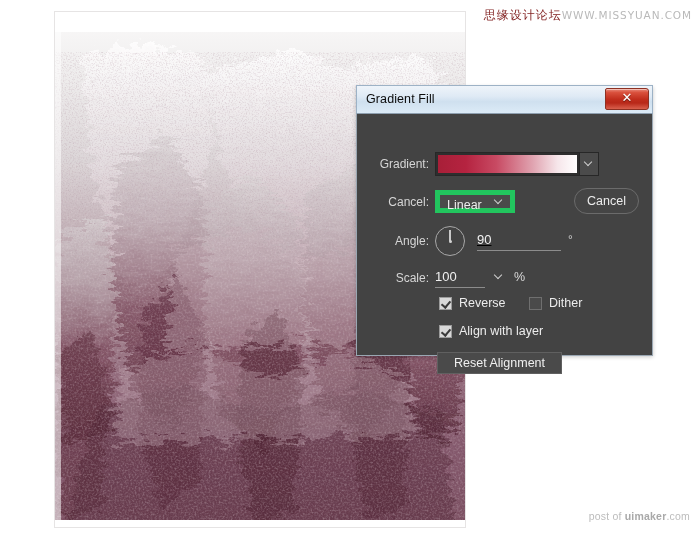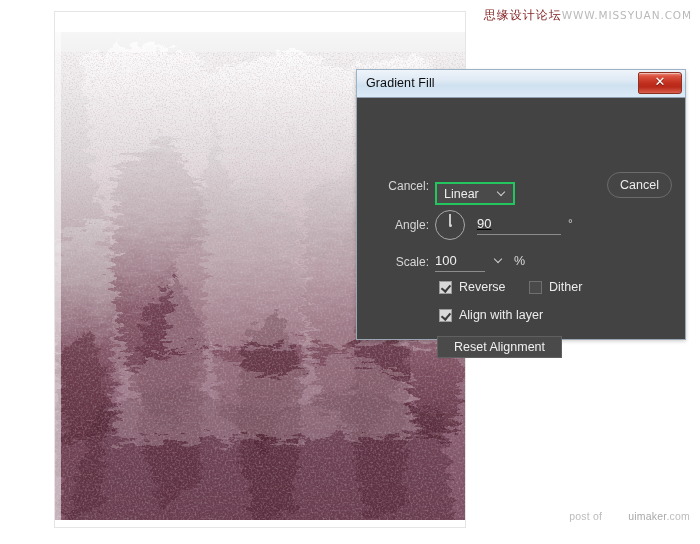--- a/index.html
+++ b/index.html
@@ -44,28 +44,28 @@
   #watermark-top .url { font-size: 10.5px; letter-spacing: 0.9px; margin-left: 0; text-align: right; }
   #watermark-bottom {
     position: absolute;
     right: 10px;
     bottom: 22px;
     font-size: 10.5px;
     color: #bcbcbc;
     letter-spacing: .2px;
     white-space: nowrap;
   }
-  #watermark-bottom b { color: #a9a9a9; font-weight: normal; margin-left: 23px; }
+  #watermark-bottom b { color: #a9a9a9; font-weight: bold; }
 
   
   #gradient-fill-dialog {
     position: absolute;
     left: 356px;
-    top: 70px;
-    width: 330px;
+    top: 86px;
+    width: 297px;
     height: 270px;
     box-sizing: border-box;
     border: 1px solid #9aa7b3;
     border-top: none;
     background: #15803d;
     box-shadow: 0 1px 4px rgba(0,0,0,.22);
   }
   #dialog-titlebar {
     position: relative;
     height: 29px;
@@ -179,25 +179,24 @@
   }
 
   
   #row-style { top: 76px; }
   #style-select {
     position: absolute;
     left: 78px;
     top: 0;
     width: 80px;
     height: 23px;
-    border: 2px solid #22c55e;
+    border: 5px solid #22c55e;
     box-sizing: border-box;
     background: #4a4a4a;
     cursor: pointer;
-    margin-top: 8px;
   }
   #style-select .val {
     position: absolute;
     left: 7px; top: 0;
     line-height: 21px;
     font-size: 12.5px;
     color: #ededed;
   }
   #style-select .chev { left: auto; right: 8px; }
 
@@ -491,20 +490,29 @@
 
   <div id="dialog-titlebar">
     <div id="dialog-title">Gradient Fill</div>
     <div id="close-button">
       <div class="glyph">✕</div>
     </div>
   </div>
 
   <div id="dialog-body">
 
+    <div class="row" id="row-gradient">
+      <div class="field-label">Gradient:</div>
+      <div id="gradient-swatch-wrap">
+        <div id="gradient-swatch"></div>
+      </div>
+      <div id="gradient-dropdown-arrow">
+        <span class="chev"></span>
+      </div>
+    </div>
 
     <div class="row" id="row-style">
       <div class="field-label">Cancel:</div>
       <div id="style-select">
         <span class="val">Linear</span>
         <span class="chev"></span>
       </div>
     </div>
 
     <div class="row" id="row-angle">

